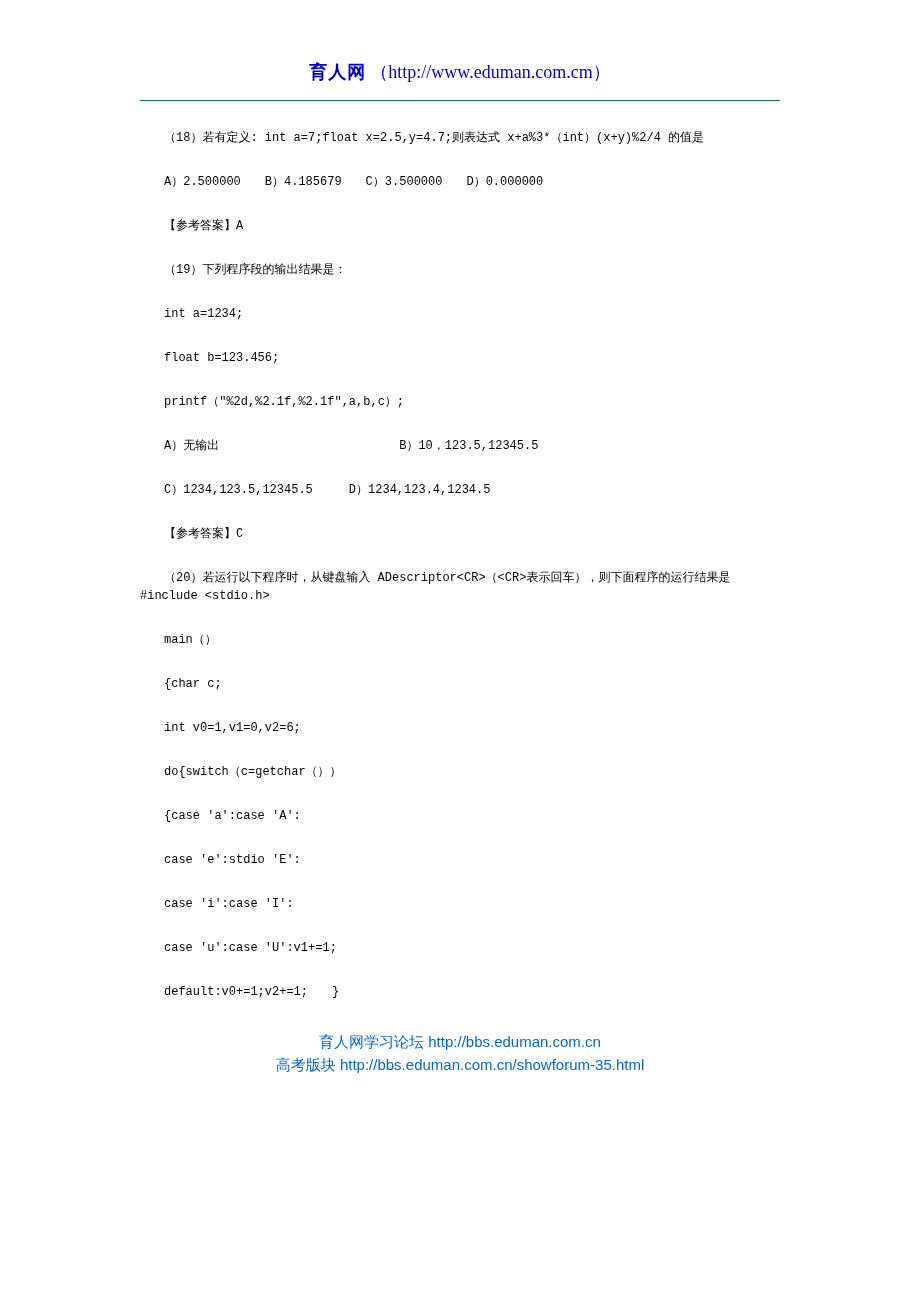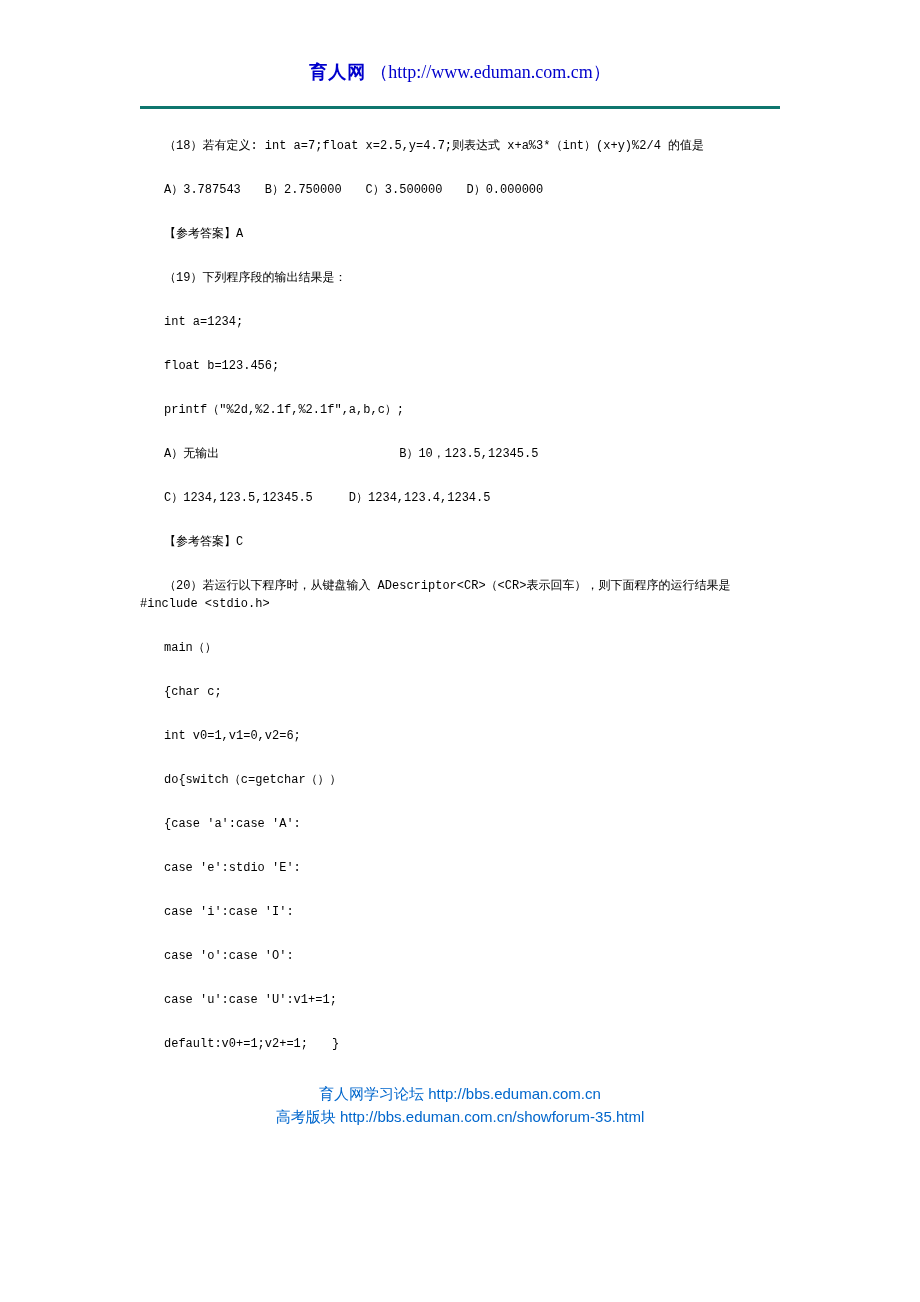--- a/index.html
+++ b/index.html
@@ -7,22 +7,22 @@
     padding: 0;
     background: #ffffff;
     font-family: "SimSun", "宋体", serif;
     width: 920px;
   }
   .page {
     padding: 60px 140px 40px 140px;
   }
   .header {
     text-align: center;
-    border-bottom: 3px solid #0f766e;
-    padding-bottom: 22px;
+    border-bottom: 1px solid #0f766e;
+    padding-bottom: 16px;
     margin-bottom: 28px;
   }
   .header-site {
     color: #0000cc;
     font-weight: bold;
     font-size: 18px;
     letter-spacing: 1px;
   }
   .header-url {
     color: #0000cc;
@@ -51,38 +51,37 @@
 <body>
 
 <div class="page">
 
   <div class="header">
     <span class="header-site">育人网</span>
     <span class="header-url">（http://www.eduman.com.cm）</span>
   </div>
 
   <p class="para">　　（18）若有定义: int a=7;float x=2.5,y=4.7;则表达式 x+a%3*（int）(x+y)%2/4 的值是</p>
-  <p class="para indent">A）3.787543　　B）2.750000　　C）3.500000　　D）0.000000</p>
+  <p class="para indent">A）2.500000　　B）4.185679　　C）3.500000　　D）0.000000</p>
   <p class="para indent">【参考答案】A</p>
   <p class="para indent">（19）下列程序段的输出结果是：</p>
   <p class="para indent">int a=1234;</p>
   <p class="para indent">float b=123.456;</p>
   <p class="para indent">printf（"%2d,%2.1f,%2.1f",a,b,c）;</p>
   <p class="para indent">A）无输出　　　　　　　　　　　　　　　B）10，123.5,12345.5</p>
   <p class="para indent">C）1234,123.5,12345.5　　　D）1234,123.4,1234.5</p>
   <p class="para indent">【参考答案】C</p>
   <p class="para">　　（20）若运行以下程序时，从键盘输入 ADescriptor&lt;CR&gt;（&lt;CR&gt;表示回车），则下面程序的运行结果是#include &lt;stdio.h&gt;</p>
   <p class="para indent">main（）</p>
   <p class="para indent">{char c;</p>
   <p class="para indent">int v0=1,v1=0,v2=6;</p>
   <p class="para indent">do{switch（c=getchar（））</p>
   <p class="para indent">{case ′a′:case ′A′:</p>
   <p class="para indent">case ′e′:stdio ′E′:</p>
   <p class="para indent">case ′i′:case ′I′:</p>
-  <p class="para indent">case ′o′:case ′O′:</p>
   <p class="para indent">case ′u′:case ′U′:v1+=1;</p>
   <p class="para indent">default:v0+=1;v2+=1;　　}</p>
 
   <div class="footer">
     <div>育人网学习论坛  http://bbs.eduman.com.cn</div>
     <div>高考版块  http://bbs.eduman.com.cn/showforum-35.html</div>
   </div>
 
 </div>
 

